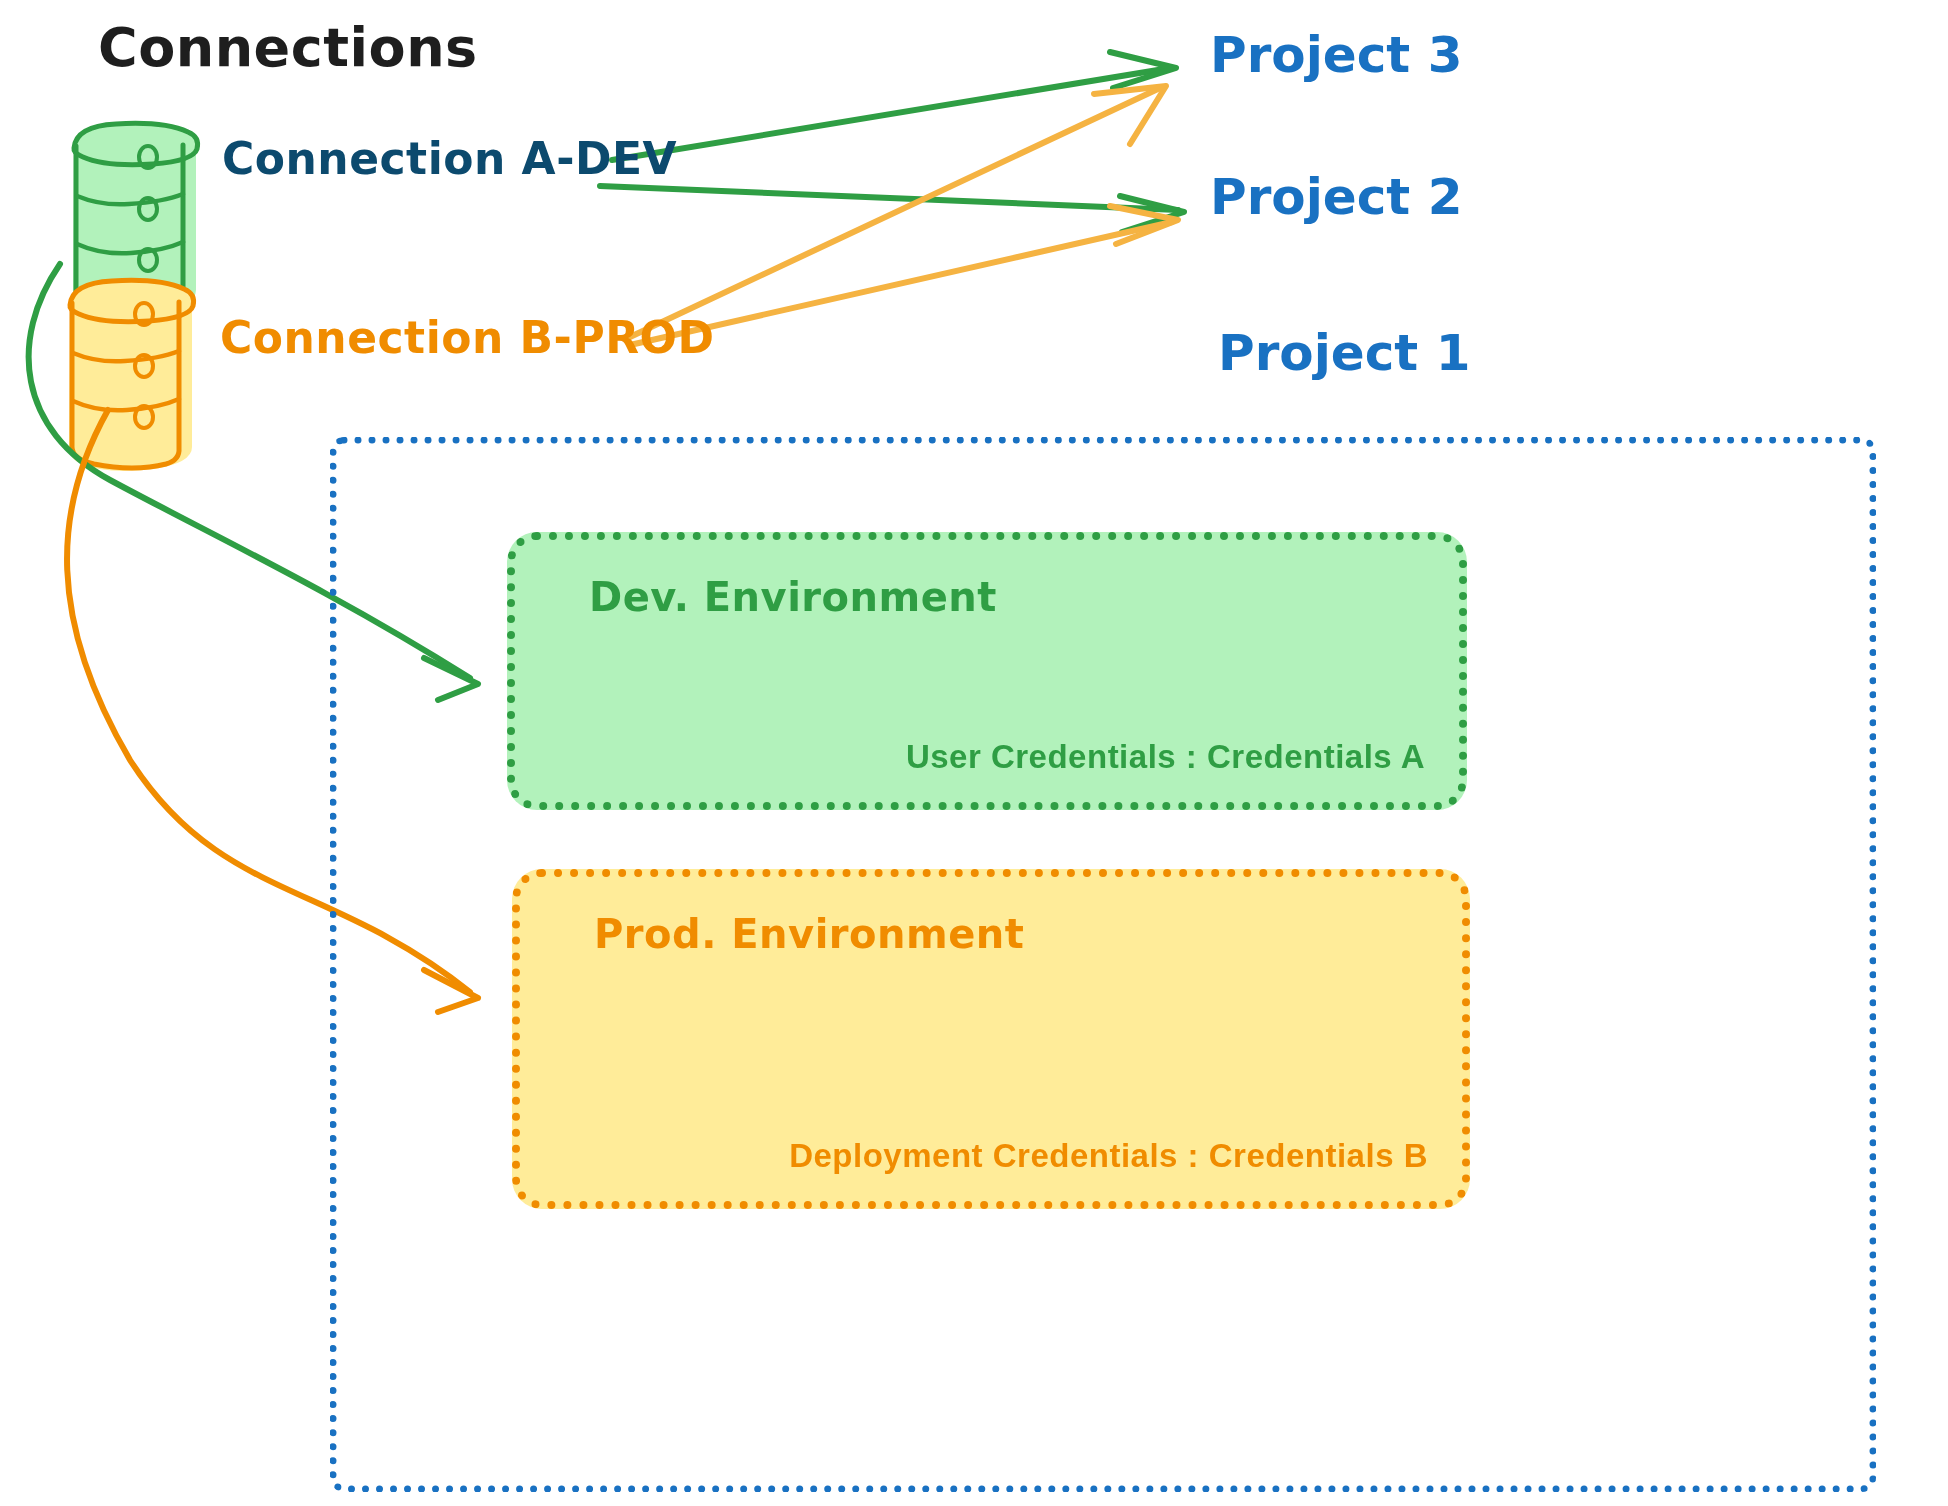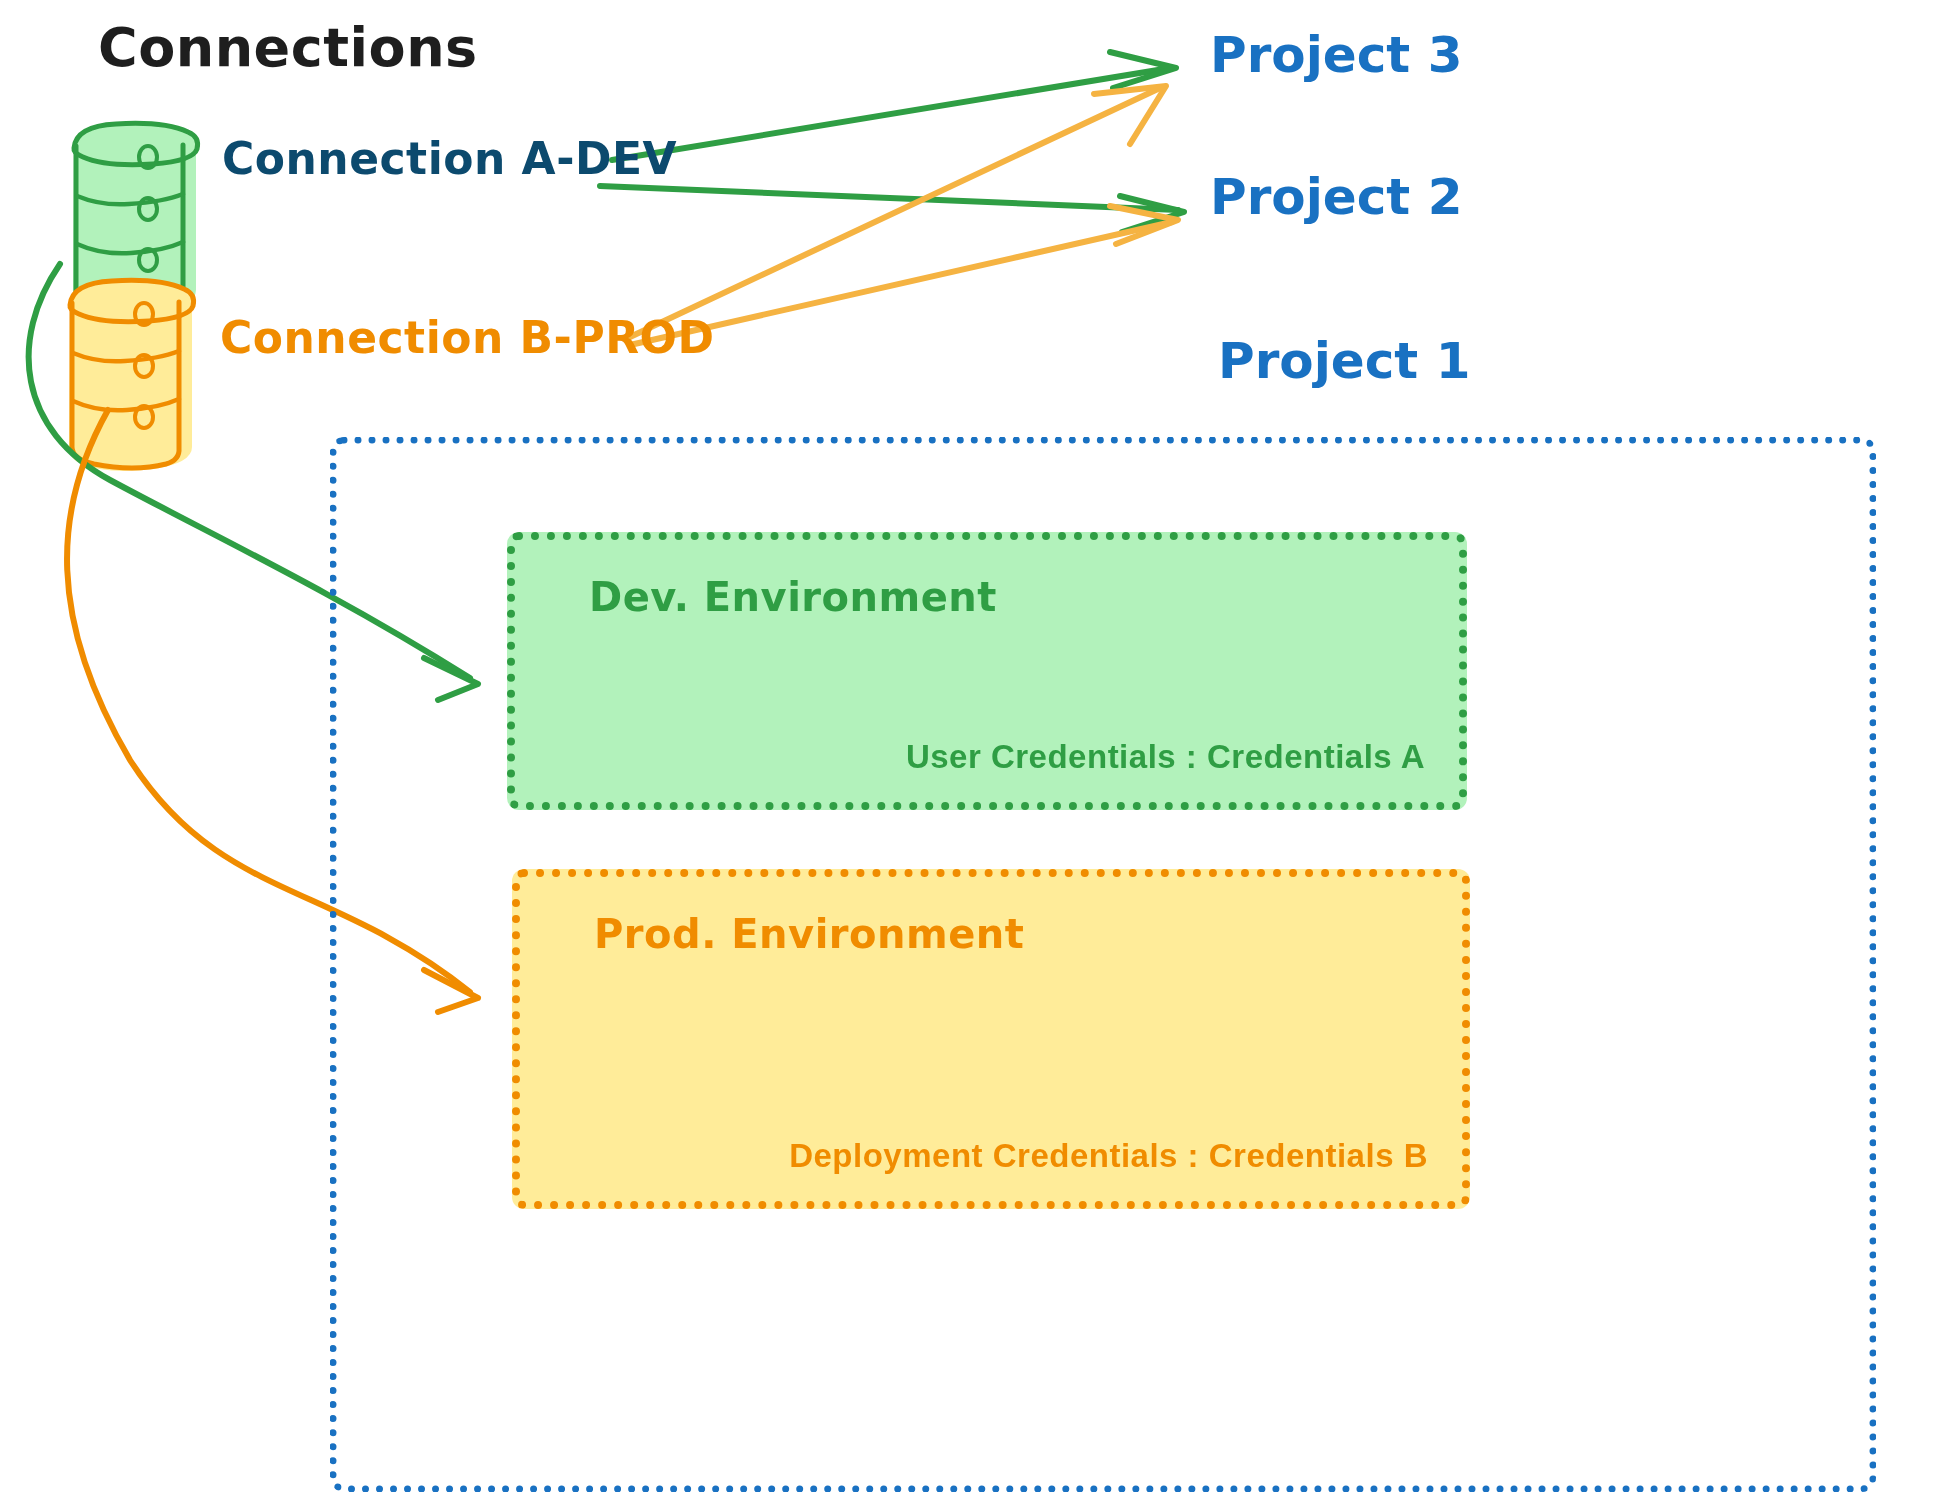--- a/index.html
+++ b/index.html
@@ -55,36 +55,36 @@
 
   
   .project-label {
     font-size: 50px;
     color: #1971c2;
     font-family: "DejaVu Sans", sans-serif;
     font-weight: 700;
   }
   #project-3 { left: 1210px; top: 26px; }
   #project-2 { left: 1210px; top: 168px; }
-  #project-1 { left: 1218px; top: 332px; }
+  #project-1 { left: 1218px; top: 324px; }
 
   
   #project1-container {
     left: 330px; top: 437px;
     width: 1546px; height: 1055px;
     border: 7px dotted #1971c2;
     border-radius: 14px;
     box-sizing: border-box;
     background: transparent;
   }
 
   
   .env-box {
     box-sizing: border-box;
-    border-radius: 12px;
+    border-radius: 30px;
   }
   #dev-env {
     left: 500px; top: 525px;
     width: 960px; height: 278px;
     background: #b2f2bb;
     border: 8px dotted #2f9e44;
   }
   #prod-env {
     left: 505px; top: 862px;
     width: 958px; height: 340px;

